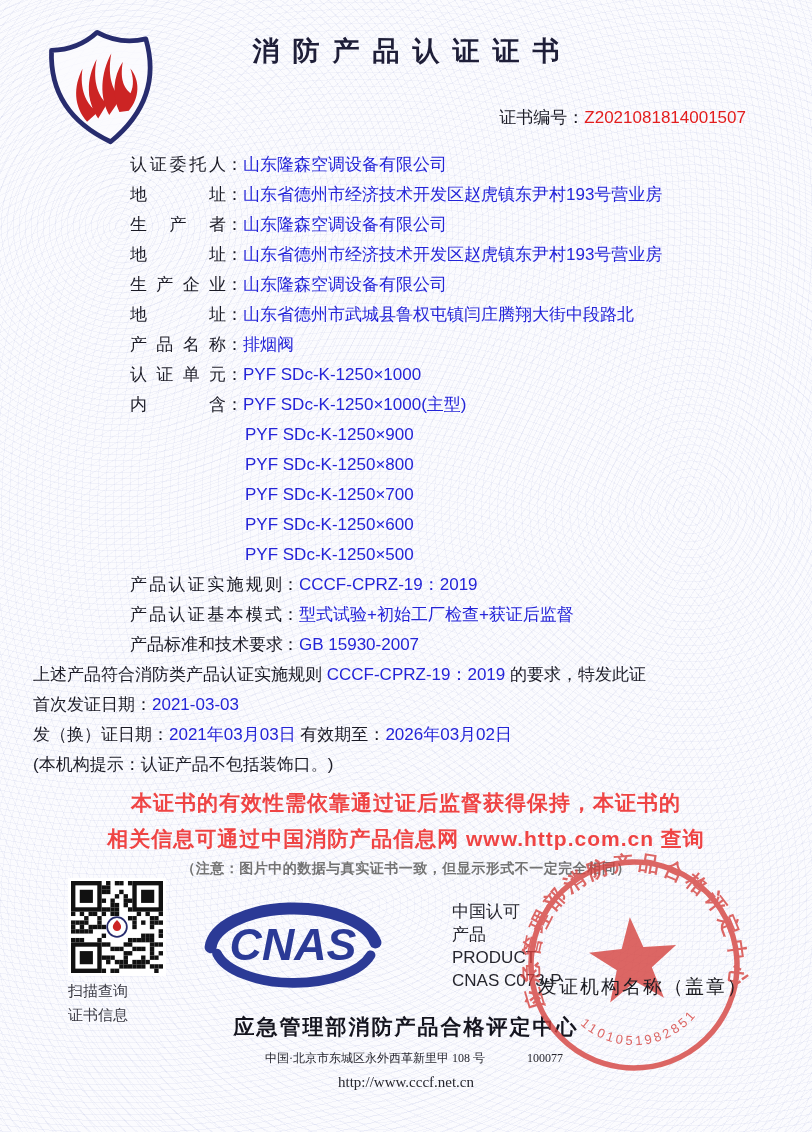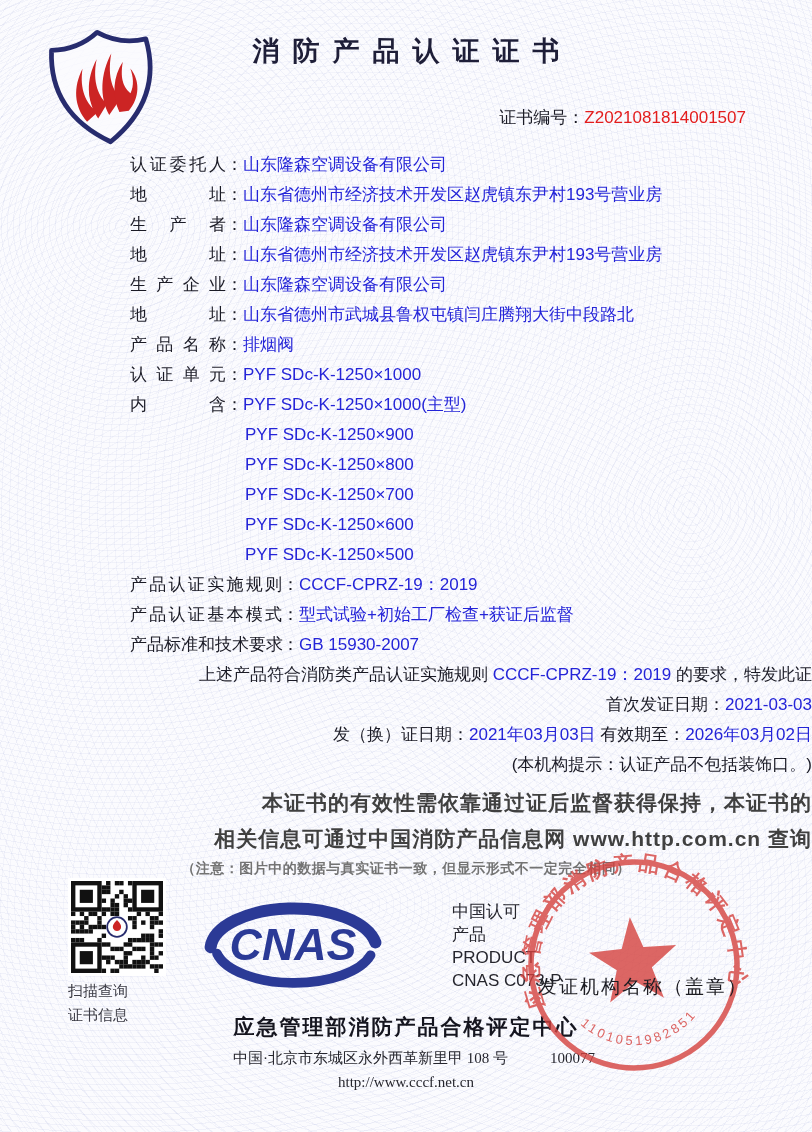--- a/index.html
+++ b/index.html
@@ -21,39 +21,39 @@
   .certno{text-align:right;padding-right:66px;font-size:17px;margin-top:40px;line-height:21px;}
   .certno .num{color:#e31d1d;}
 
   .fields{margin-top:22px;}
   .frow{padding-left:130px;line-height:30px;font-size:17px;white-space:nowrap;}
   .flabel{display:inline-block;width:96px;text-align:justify;text-align-last:justify;vertical-align:top;color:#1b1b26;}
   .flabel.wide{width:152px;}
   .fvalue{color:#2424d8;}
   .cont{padding-left:245px;line-height:30px;font-size:17px;color:#2424d8;white-space:nowrap;}
 
-  .center-line{text-align:right;font-size:17px;line-height:30px;white-space:nowrap;}
+  .center-line{text-align:left;font-size:17px;line-height:30px;white-space:nowrap;padding-left:33px;}
   .blue{color:#2424d8;}
 
-  .statement{margin-top:5px;text-align:right;font-weight:bold;font-size:21px;line-height:36px;color:#404040;letter-spacing:1px;}
+  .statement{margin-top:5px;text-align:center;font-weight:bold;font-size:21px;line-height:36px;color:#ef4444;letter-spacing:1px;}
   .note{text-align:center;color:#737373;font-weight:bold;font-size:14px;line-height:19px;margin-top:2px;letter-spacing:.5px;}
 
   .bottom{position:relative;height:134px;margin-top:0;}
   .qrblock{position:absolute;left:68px;top:0;width:104px;}
   .qrbox{display:inline-block;background:#fff;padding:3px;line-height:0;}
   .qrcaption{font-size:15px;color:#3a3a44;line-height:21px;margin-top:3px;}
   .cnas{position:absolute;left:194px;top:18px;width:198px;height:96px;}
   .accred{position:absolute;left:452px;top:22px;font-size:17px;line-height:23px;color:#26262e;}
 
   .stamp{position:absolute;left:514px;top:845px;width:240px;height:240px;transform:rotate(-5deg);pointer-events:none;}
   .stamp-overlay{position:absolute;left:538px;top:974px;font-family:"Liberation Serif",serif;font-size:19px;letter-spacing:2px;color:#1c1c22;white-space:nowrap;}
 
   .footer{text-align:center;margin-top:2px;}
   .footer .org{font-family:"Liberation Serif",serif;font-weight:bold;font-size:21px;letter-spacing:2px;color:#15151f;line-height:27px;}
-  .footer .addr{font-family:"Liberation Serif",serif;font-size:15px;margin-top:8px;color:#26262e;line-height:19px;padding-left:16px;}
+  .footer .addr{font-family:"Liberation Serif",serif;font-size:12px;margin-top:8px;color:#26262e;line-height:19px;padding-left:16px;}
   .footer .post{margin-left:42px;}
   .footer .url{font-family:"Liberation Serif",serif;font-size:15px;margin-top:5px;color:#26262e;line-height:19px;}
 
   svg text{font-family:"Liberation Sans",sans-serif;}
 </style>
 </head>
 <body>
 
 <div class="certificate">
 

